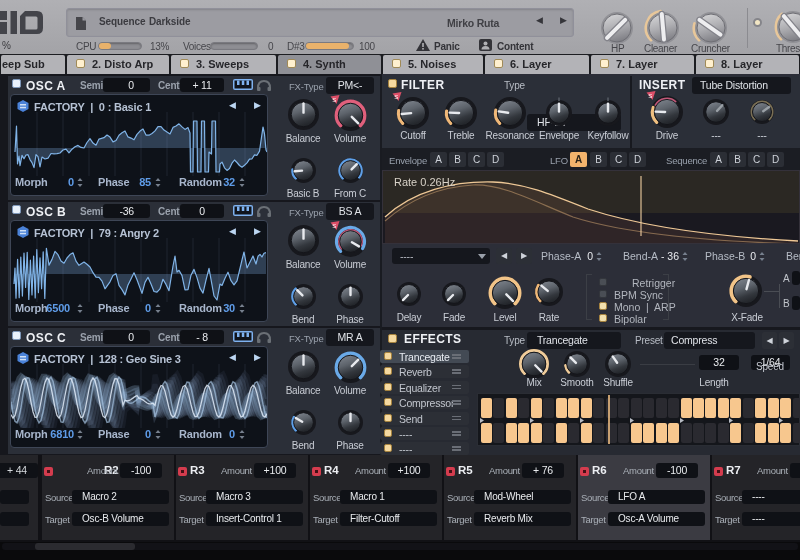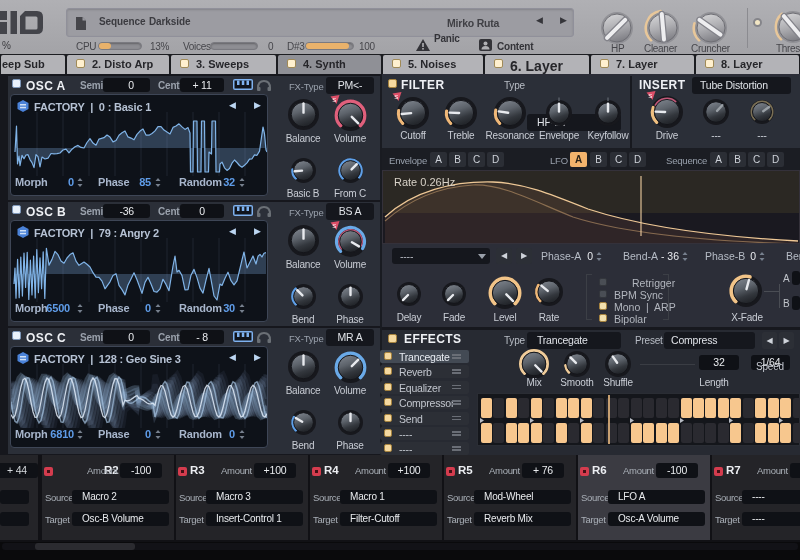--- a/index.html
+++ b/index.html
@@ -50,21 +50,21 @@
     <div style="left:268px;top:41px;font-size:10px;color:#46464b;">0</div>
     <div style="left:287px;top:41px;font-size:10px;color:#46464b;letter-spacing:-0.3px;">D#3</div>
     <div class="track" style="left:305px;top:42px;width:49px;"></div>
     <div class="tfill" style="left:306px;top:43px;width:43px;"></div>
     <div style="left:359px;top:41px;font-size:10px;color:#46464b;letter-spacing:-0.3px;">100</div>
     <svg id="panicicon" style="left:416px;top:39px;" width="14" height="12">
         <path d="M 7 0 L 14 12 L 0 12 Z" fill="#333338"></path>
         <rect x="6.2" y="4" width="1.6" height="4" fill="#b0b0b4"></rect>
         <rect x="6.2" y="9" width="1.6" height="1.6" fill="#b0b0b4"></rect>
       </svg>
-    <div style="left:434px;top:33px;font-size:10px;font-weight:bold;color:#333338;letter-spacing:-0.2px;">Panic</div>
+    <div style="left:434px;top:41px;font-size:10px;font-weight:bold;color:#333338;letter-spacing:-0.2px;">Panic</div>
     <svg id="contenticon" style="left:479px;top:39px;" width="13" height="12">
         <rect x="0" y="0" width="13" height="12" rx="2" fill="#333338"></rect>
         <circle cx="6.5" cy="4.5" r="2" fill="#b0b0b4"></circle>
         <path d="M 2.5 10.5 Q 2.5 7 6.5 7 Q 10.5 7 10.5 10.5 Z" fill="#b0b0b4"></path>
       </svg>
     <div style="left:497px;top:41px;font-size:10px;font-weight:bold;color:#333338;letter-spacing:-0.2px;">Content</div>
     <div style="left:611px;top:43px;font-size:10px;color:#46464b;letter-spacing:-0.3px;">HP</div>
     <div style="left:644px;top:43px;font-size:10px;color:#46464b;letter-spacing:-0.3px;">Cleaner</div>
     <div style="left:691px;top:43px;font-size:10px;color:#46464b;letter-spacing:-0.3px;">Cruncher</div>
     <div style="left:747px;top:8px;width:1px;height:40px;background:#8b8b90;"></div>
@@ -147,21 +147,21 @@
     <div style="left:180px;top:59px;width:9px;height:9px;background:#fff0cf;border:1px solid #a08a58;border-radius:2px;"></div>
     <div style="left:196px;top:58px;font-size:11px;font-weight:bold;color:#26262a;">3. Sweeps</div>
     <div style="left:278px;top:55px;width:103px;height:19px;background:#8f9096;border-radius:2px 2px 0 0;"></div>
     <div style="left:287px;top:59px;width:9px;height:9px;background:#fff0cf;border:1px solid #a08a58;border-radius:2px;"></div>
     <div style="left:303px;top:58px;font-size:11px;font-weight:bold;color:#26262a;">4. Synth</div>
     <div style="left:383px;top:55px;width:100px;height:19px;background:#b3b3b7;border-radius:2px 2px 0 0;"></div>
     <div style="left:392px;top:59px;width:9px;height:9px;background:#fff0cf;border:1px solid #a08a58;border-radius:2px;"></div>
     <div style="left:408px;top:58px;font-size:11px;font-weight:bold;color:#26262a;">5. Noises</div>
     <div style="left:485px;top:55px;width:104px;height:19px;background:#b3b3b7;border-radius:2px 2px 0 0;"></div>
     <div style="left:494px;top:59px;width:9px;height:9px;background:#fff0cf;border:1px solid #a08a58;border-radius:2px;"></div>
-    <div style="left:510px;top:58px;font-size:14px;font-weight:bold;color:#26262a;">6. Layer</div>
+    <div style="left:510px;top:58px;font-size:11px;font-weight:bold;color:#26262a;">6. Layer</div>
     <div style="left:591px;top:55px;width:103px;height:19px;background:#b3b3b7;border-radius:2px 2px 0 0;"></div>
     <div style="left:600px;top:59px;width:9px;height:9px;background:#fff0cf;border:1px solid #a08a58;border-radius:2px;"></div>
     <div style="left:616px;top:58px;font-size:11px;font-weight:bold;color:#26262a;">7. Layer</div>
     <div style="left:696px;top:55px;width:103px;height:19px;background:#b3b3b7;border-radius:2px 2px 0 0;"></div>
     <div style="left:705px;top:59px;width:9px;height:9px;background:#fff0cf;border:1px solid #a08a58;border-radius:2px;"></div>
     <div style="left:721px;top:58px;font-size:11px;font-weight:bold;color:#26262a;">8. Layer</div>
     <div class="sec" style="left:8px;top:76px;width:372px;height:124px;"></div>
     <div style="left:12px;top:79px;width:9px;height:9px;background:#e9f1fb;border:1px solid #7d96b8;border-radius:2px;"></div>
     <div class="hdr" style="left:26px;top:79px;">OSC A</div>
     <div class="lbl" style="left:80px;top:80px;">Semi</div>

